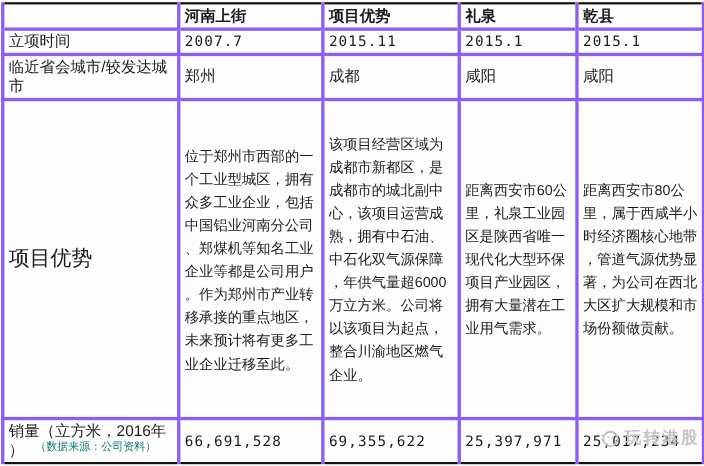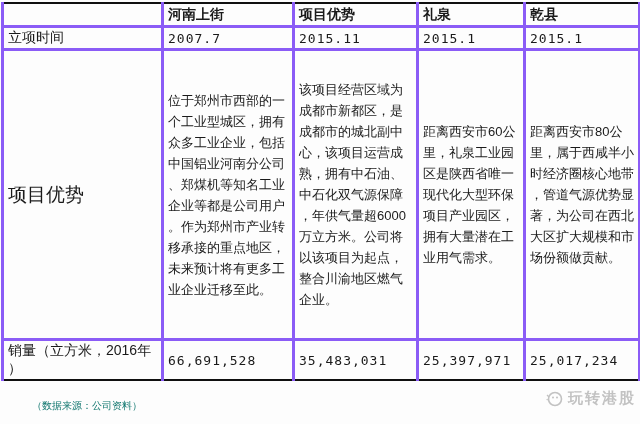--- a/index.html
+++ b/index.html
@@ -86,31 +86,38 @@
       </tr>
     </thead>
     <tbody>
       <tr class="r-time">
         <td class="label">立项时间</td>
         <td class="num">2007.7</td>
         <td class="num">2015.11</td>
         <td class="num">2015.1</td>
         <td class="num">2015.1</td>
       </tr>
+      <tr class="r-city">
+        <td class="label">临近省会城市/较发达城市</td>
+        <td>郑州</td>
+        <td>成都</td>
+        <td>咸阳</td>
+        <td>咸阳</td>
+      </tr>
       <tr class="r-adv">
         <td class="label">项目优势</td>
         <td>位于郑州市西部的一个工业型城区，拥有众多工业企业，包括中国铝业河南分公司、郑煤机等知名工业企业等都是公司用户。作为郑州市产业转移承接的重点地区，未来预计将有更多工业企业迁移至此。</td>
         <td>该项目经营区域为成都市新都区，是成都市的城北副中心，该项目运营成熟，拥有中石油、中石化双气源保障，年供气量超6000万立方米。公司将以该项目为起点，整合川渝地区燃气企业。</td>
         <td>距离西安市60公里，礼泉工业园区是陕西省唯一现代化大型环保项目产业园区，拥有大量潜在工业用气需求。</td>
         <td>距离西安市80公里，属于西咸半小时经济圈核心地带，管道气源优势显著，为公司在西北大区扩大规模和市场份额做贡献。</td>
       </tr>
       <tr class="r-sales">
         <td class="label">销量（立方米，2016年）</td>
         <td class="num">66,691,528</td>
-        <td class="num">35,483,031</td>
+        <td class="num">69,355,622</td>
         <td class="num">25,397,971</td>
         <td class="num">25,017,234</td>
       </tr>
     </tbody>
   </table>
 </div>
 
 <div class="footnote">（数据来源：公司资料）</div>
 
 <div class="watermark">

